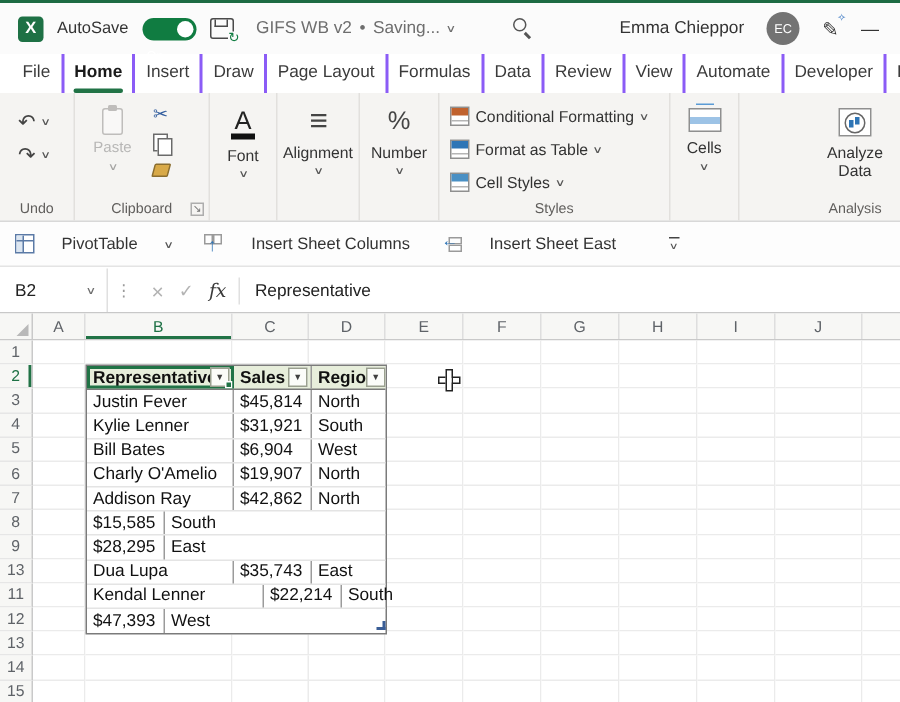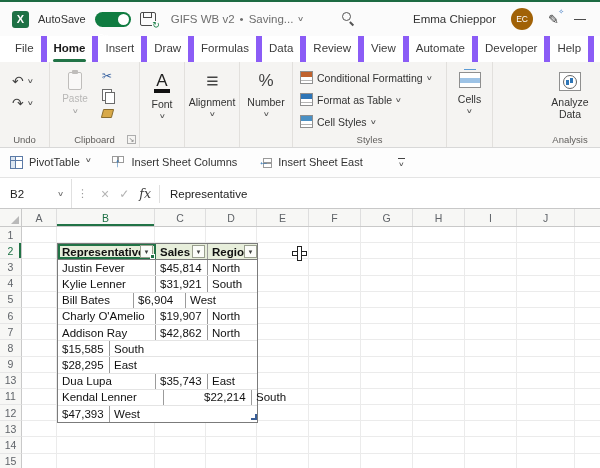--- a/index.html
+++ b/index.html
@@ -17,28 +17,28 @@
   .toggle .knob { position:absolute; right:2px; top:2px; width:11px; height:11px; background:#fff; border-radius:50%; }
   .save-icon { position:relative; width:16px; height:14px; border:1.4px solid #4a4a4a; border-radius:2px; }
   .save-icon::before { content:""; position:absolute; left:2px; top:0; width:7px; height:4px; border:1px solid #4a4a4a; border-top:none; }
   .save-icon .sync { position:absolute; right:-5px; bottom:-5px; font-size:9px; color:#107C41; background:#fbfbfb; line-height:1; }
   .doc-title { font-size:11.5px; color:#6e6e6e; display:flex; gap:5px; align-items:center; margin-left:6px; }
   .chev { font-size:7px; color:#6e6e6e; transform:scaleX(1.4); display:inline-block; }
   .search-glass { position:absolute; left:342px; top:10px; width:9px; height:9px; border:1.5px solid #555; border-radius:50%; }
   .search-glass::after { content:""; position:absolute; left:7px; top:8px; width:5px; height:1.5px; background:#555; transform:rotate(45deg); transform-origin:left; }
   .tb-right { position:absolute; right:14px; top:0; height:34px; display:flex; align-items:center; gap:15px; }
   .user-name { font-size:11.5px; color:#333; }
-  .avatar { width:22px; height:22px; border-radius:50%; background:#a16207; color:#fff; font-size:8.5px; display:flex; align-items:center; justify-content:center; }
+  .avatar { width:22px; height:22px; border-radius:50%; background:#737373; color:#fff; font-size:8.5px; display:flex; align-items:center; justify-content:center; }
   .pen-icon { position:relative; font-size:13px; color:#333; }
   .pen-icon .sparkle { position:absolute; top:-4px; right:-5px; font-size:7px; color:#3b78c3; }
   .minimize { font-size:12px; color:#333; }
 
   
   .menubar { position:absolute; top:36px; left:0; width:100%; height:26px; background:#fff; display:flex; align-items:stretch; padding-left:8px; }
-  .tab { font-size:11.5px; color:#3b3b3b; padding:6px 7px 0 7px; border-right:6px solid #8b5cf6; position:relative; white-space:nowrap; }
+  .tab { font-size:11.5px; color:#3b3b3b; padding:6px 7px 0 7px; border-right:2px solid #8b5cf6; position:relative; white-space:nowrap; }
   .tab.active { color:#1a1a1a; font-weight:bold; }
   .tab.active::after { content:""; position:absolute; left:6px; right:6px; bottom:0; height:3px; background:#217346; border-radius:2px; }
 
   
   .ribbon { position:absolute; top:62px; left:0; width:100%; height:86px; background:#f5f4f2; border-bottom:1px solid #d8d8d8; }
   .rgroup { position:absolute; top:0; bottom:0; border-right:1px solid #e2e0dd; }
   .grouplabel { position:absolute; bottom:2px; left:0; right:0; text-align:center; font-size:9.5px; color:#605e5c; }
   .chev-s { font-size:6.5px; color:#555; transform:scaleX(1.5); display:inline-block; }
 
   .g-undo { left:0; width:50px; }
@@ -84,21 +84,21 @@
   .g-edit { left:493px; width:47px; }
   .mag-icon { width:13px; height:13px; border:1.5px solid #555; border-radius:50%; position:relative; margin-top:3px; }
   .mag-icon::after { content:""; position:absolute; left:10px; top:11px; width:7px; height:1.5px; background:#555; transform:rotate(45deg); transform-origin:left; }
   .g-analysis { left:540px; width:60px; border-right:none; }
   .analyze-icon { width:22px; height:19px; border:1px solid #8f8f8f; background:#fff; position:relative; }
   .analyze-icon::before { content:""; position:absolute; left:3px; top:2px; width:12px; height:12px; border:1.5px solid #666; border-radius:50%; }
   .analyze-icon .bars { position:absolute; left:6px; top:7px; width:3px; height:5px; background:#2e75b6; box-shadow:4px -2px 0 #2e75b6; }
 
   
   .quickbar { position:absolute; top:148px; left:0; width:100%; height:30px; background:#fdfdfd; border-bottom:1px solid #e4e4e4; display:flex; align-items:center; gap:7px; padding-left:10px; font-size:11px; color:#333; }
-  .qitem { display:flex; align-items:flex-start; gap:6px; margin-right:14px; white-space:nowrap; }
+  .qitem { display:flex; align-items:center; gap:18px; margin-right:14px; white-space:nowrap; }
   .pivot-icon { width:13px; height:13px; border:1px solid #5b7aa6; position:relative; background:#fff; }
   .pivot-icon::before { content:""; position:absolute; left:0; top:0; width:4px; bottom:0; border-right:1px solid #5b7aa6; background:#dce6f1; }
   .pivot-icon::after { content:""; position:absolute; left:0; top:3px; right:0; border-top:1px solid #5b7aa6; }
   .inscol-icon, .insrow-icon { position:relative; width:14px; height:14px; }
   .inscol-icon .a { position:absolute; left:3px; top:1px; color:#2e75b6; font-size:12px; font-weight:bold; line-height:1; }
   .inscol-icon::before { content:""; position:absolute; top:0; left:0; width:4px; height:5px; border:1px solid #9a9a9a; box-shadow:6px 0 0 -1px #fff, 6px 0 0 0 #9a9a9a; }
   .insrow-icon .a { position:absolute; left:0px; top:0px; color:#2e75b6; font-size:11px; font-weight:bold; line-height:1; }
   .insrow-icon::before { content:""; position:absolute; top:2px; right:0; width:7px; height:3px; border:1px solid #9a9a9a; box-shadow:0 5px 0 -1px #fff, 0 5px 0 0 #9a9a9a; }
   .overflow-btn { display:flex; flex-direction:column; align-items:center; margin-left:14px; }
   .overflow-btn .bar { width:7px; border-top:1px solid #444; margin-bottom:1px; }
@@ -180,20 +180,21 @@
     <div class="pen-icon"><span>✎</span><span class="sparkle">✧</span></div>
     <span class="minimize">—</span>
   </div>
 </div>
 
 <div class="menubar" id="menubar">
     <div class="tab">File</div>
     <div class="tab active">Home</div>
     <div class="tab">Insert</div>
     <div class="tab">Draw</div>
+    <div class="tab">Page Layout</div>
     <div class="tab">Formulas</div>
     <div class="tab">Data</div>
     <div class="tab">Review</div>
     <div class="tab">View</div>
     <div class="tab">Automate</div>
     <div class="tab">Developer</div>
     <div class="tab">Help</div>
   </div>
 
 <div class="ribbon">
@@ -571,21 +572,21 @@
       <div class="tcell" style="width: 98px;">Justin Fever</div>
       <div class="tcell" style="width: 52px;">$45,814</div>
       <div class="tcell" style="width: 51px;">North</div>
     </div>
     <div class="trow body">
       <div class="tcell" style="width: 98px;">Kylie Lenner</div>
       <div class="tcell" style="width: 52px;">$31,921</div>
       <div class="tcell" style="width: 51px;">South</div>
     </div>
     <div class="trow body">
-      <div class="tcell" style="width: 76px;">Bill Bates</div>
+      <div class="tcell" style="width: 98px;">Bill Bates</div>
       <div class="tcell" style="width: 52px;">$6,904</div>
       <div class="tcell" style="width: 51px;">West</div>
     </div>
     <div class="trow body">
       <div class="tcell" style="width: 98px;">Charly O'Amelio</div>
       <div class="tcell" style="width: 52px;">$19,907</div>
       <div class="tcell" style="width: 51px;">North</div>
     </div>
     <div class="trow body">
       <div class="tcell" style="width: 98px;">Addison Ray</div>
@@ -599,22 +600,22 @@
     <div class="trow body">
       <div class="tcell" style="width: 52px;">$28,295</div>
       <div class="tcell" style="width: 51px;">East</div>
     </div>
     <div class="trow body">
       <div class="tcell" style="width: 98px;">Dua Lupa</div>
       <div class="tcell" style="width: 52px;">$35,743</div>
       <div class="tcell" style="width: 51px;">East</div>
     </div>
     <div class="trow body">
-      <div class="tcell" style="width: 106px;">Kendal Lenner</div>
-      <div class="tcell" style="width: 52px; margin-left: 36px;">$22,214</div>
+      <div class="tcell" style="width: 118px;">Kendal Lenner</div>
+      <div class="tcell" style="width: 52px;">$22,214</div>
       <div class="tcell" style="width: 51px;">South</div>
     </div>
     <div class="trow body">
       <div class="tcell" style="width: 52px;">$47,393</div>
       <div class="tcell" style="width: 51px;">West</div>
     </div>
   </div>
 <div id="resize-handle"></div>
 
 <div class="cursor-plus">

